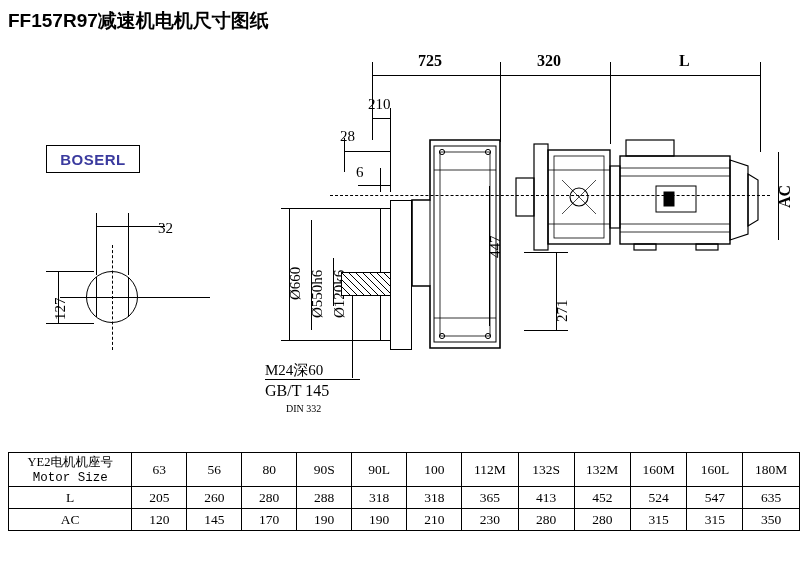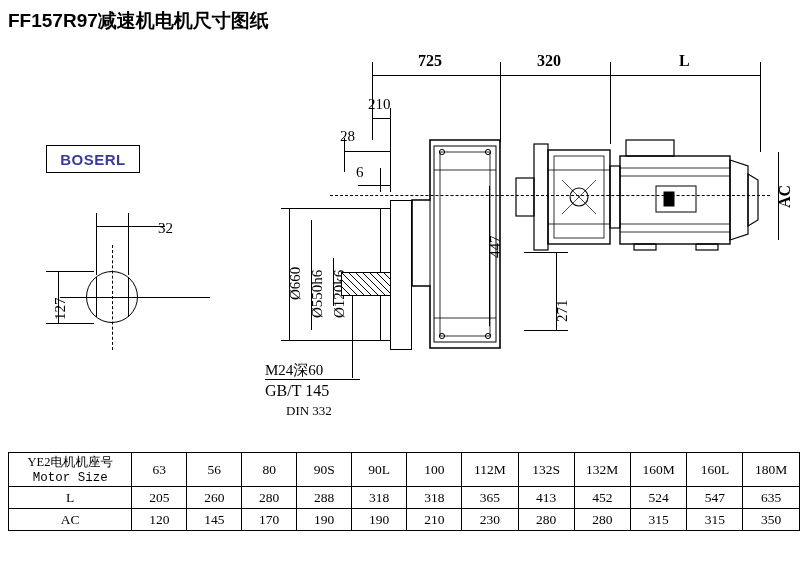--- a/index.html
+++ b/index.html
@@ -186,21 +186,21 @@
 
 <div class="dash-h" style="left:330px;top:195px;width:440px;"></div>
 
 <div class="ln vl" style="left:778px;top:152px;height:88px;"></div>
 <div class="lbl-b rot" style="left:776px;top:208px;transform:rotate(-90deg);">AC</div>
 
 <div class="ln vl" style="left:352px;top:296px;height:82px;"></div>
 <div class="ln hl" style="left:265px;top:379px;width:95px;"></div>
 <div class="lbl cnfont" style="left:265px;top:361px;font-size:15px;">M24深60</div>
 <div class="lbl" style="left:265px;top:382px;font-size:16px;">GB/T 145</div>
-<div class="lbl" style="left:286px;top:403px;font-size:13px;">DIN 332</div>
+<div class="lbl" style="left:286px;top:403px;font-size:10px;">DIN 332</div>
 
 <table class="spec">
   <tbody>
     <tr>
       <td class="rowhead">
         <div class="cnfont">YE2电机机座号</div>
         <div style="font-family:'Liberation Mono',monospace;font-size:12.5px;">Motor Size</div>
       </td>
       <td class="col">63</td>
       <td class="col">56</td>

